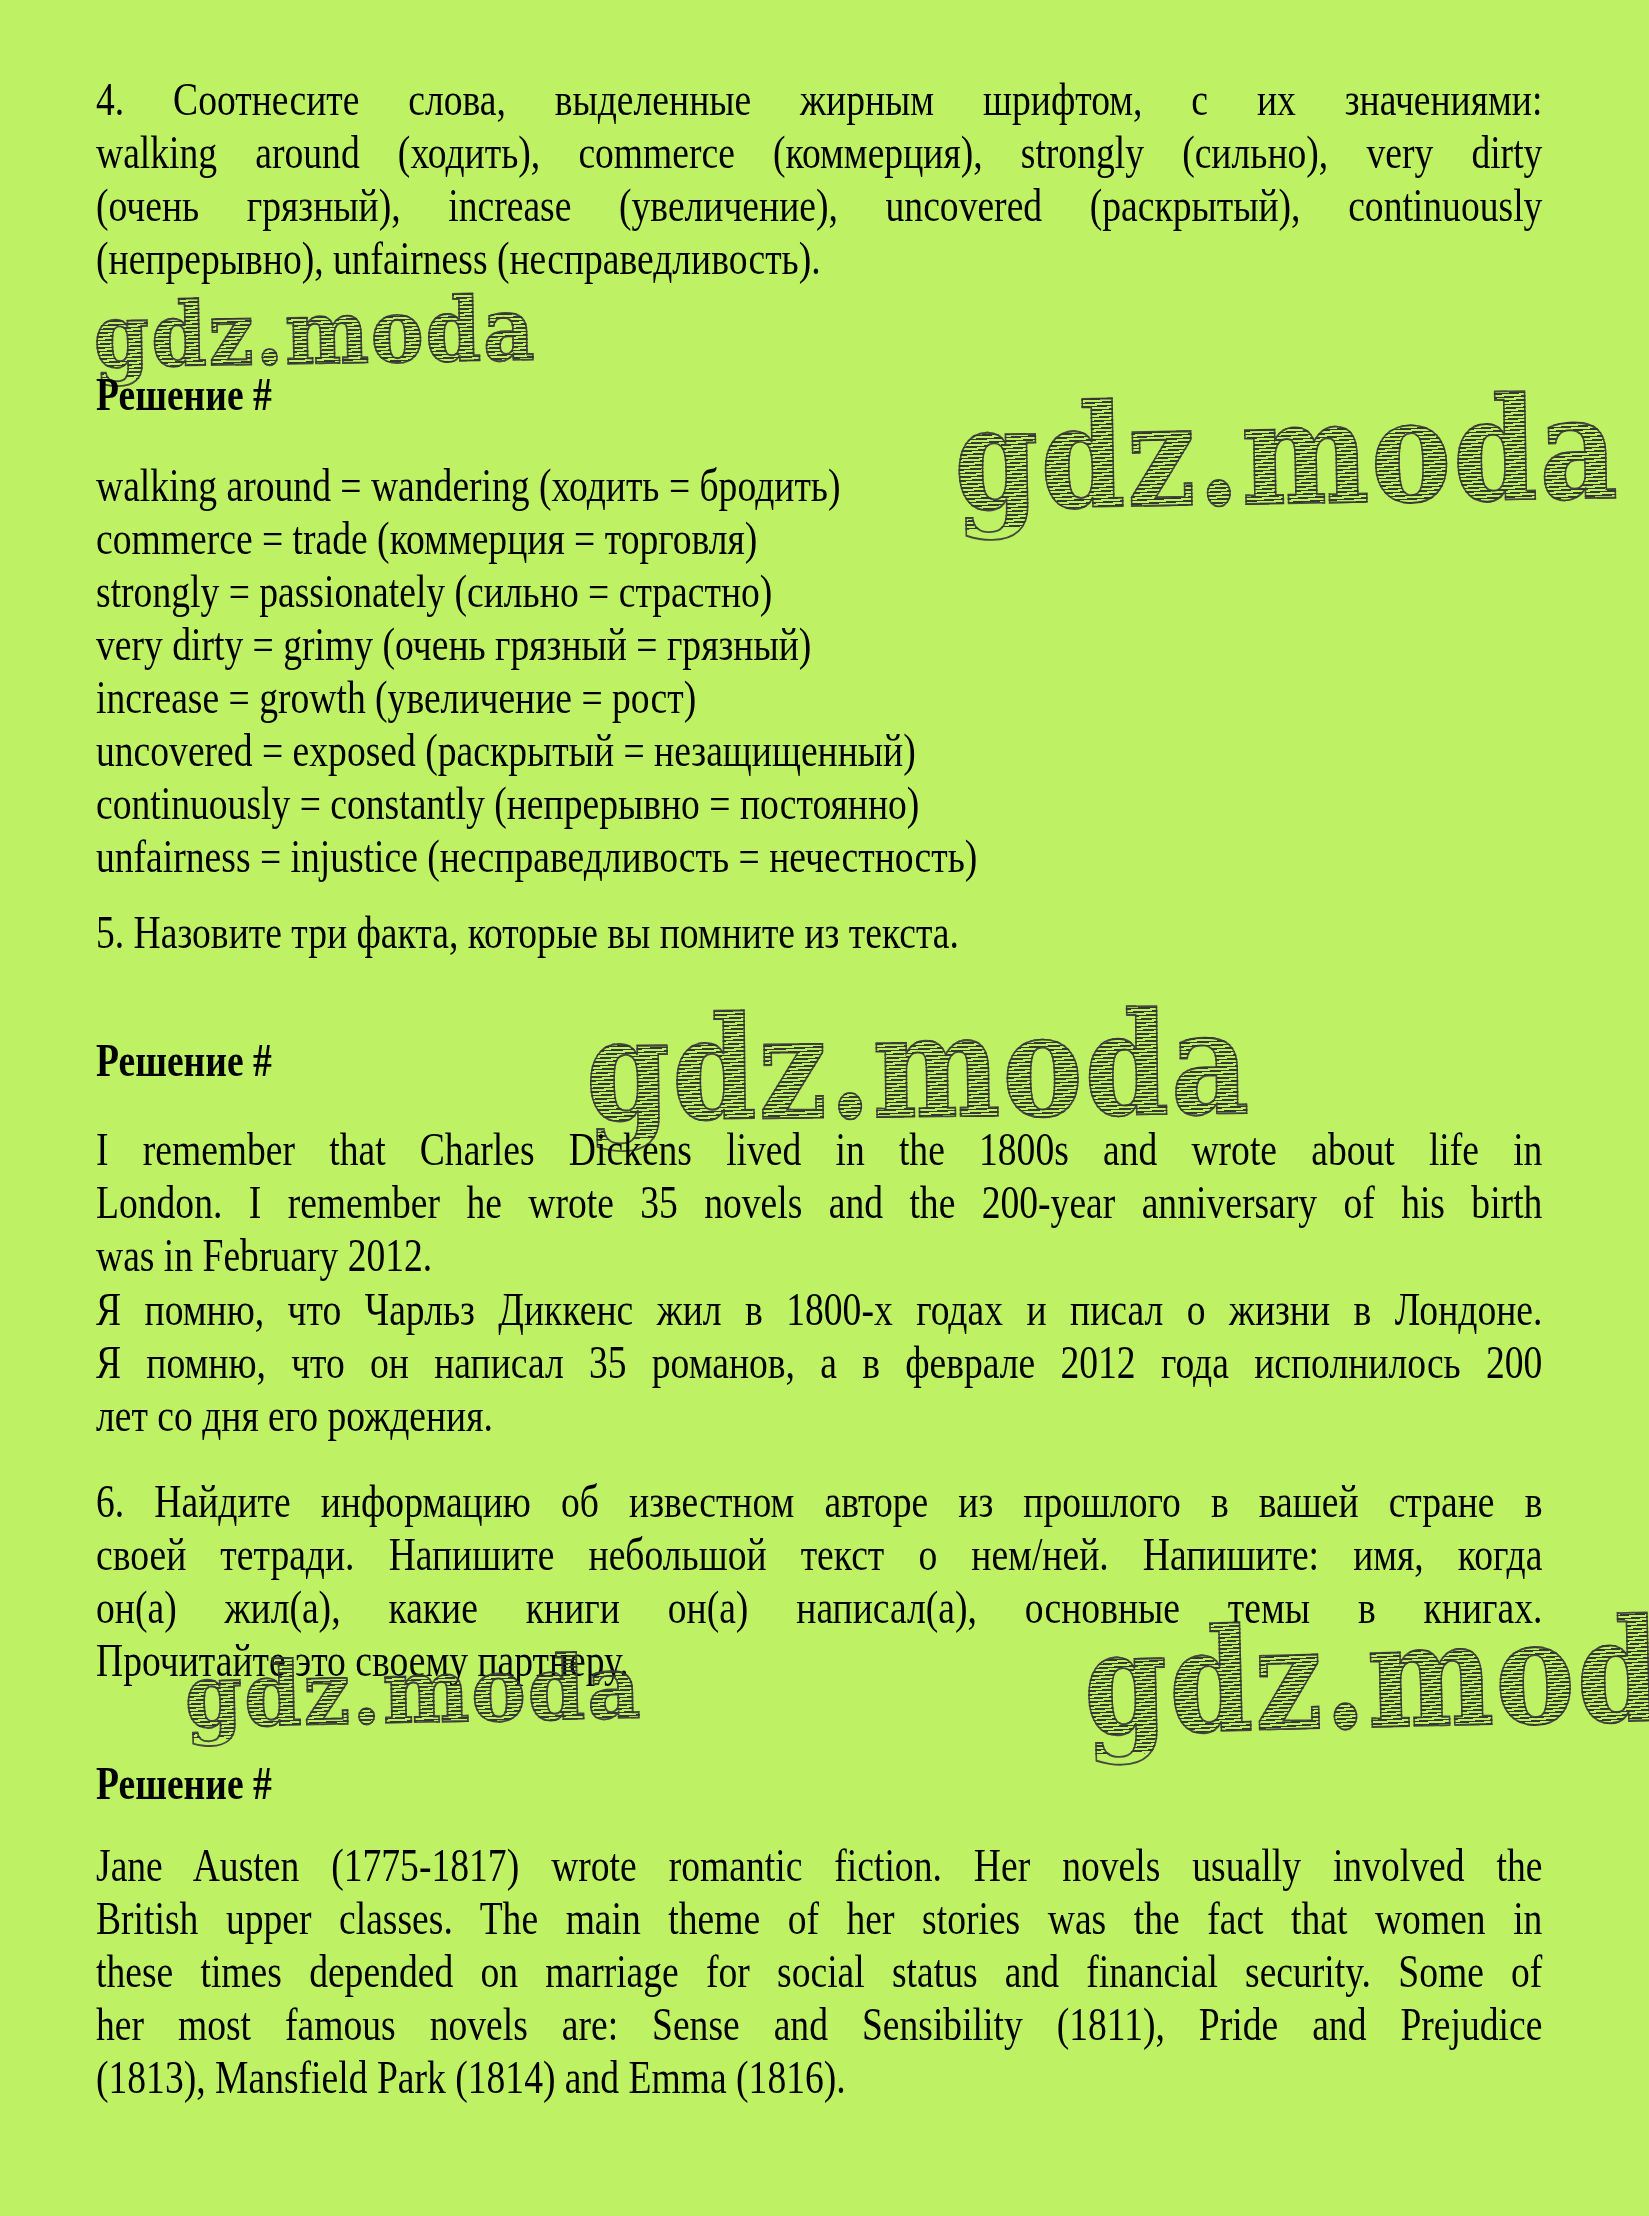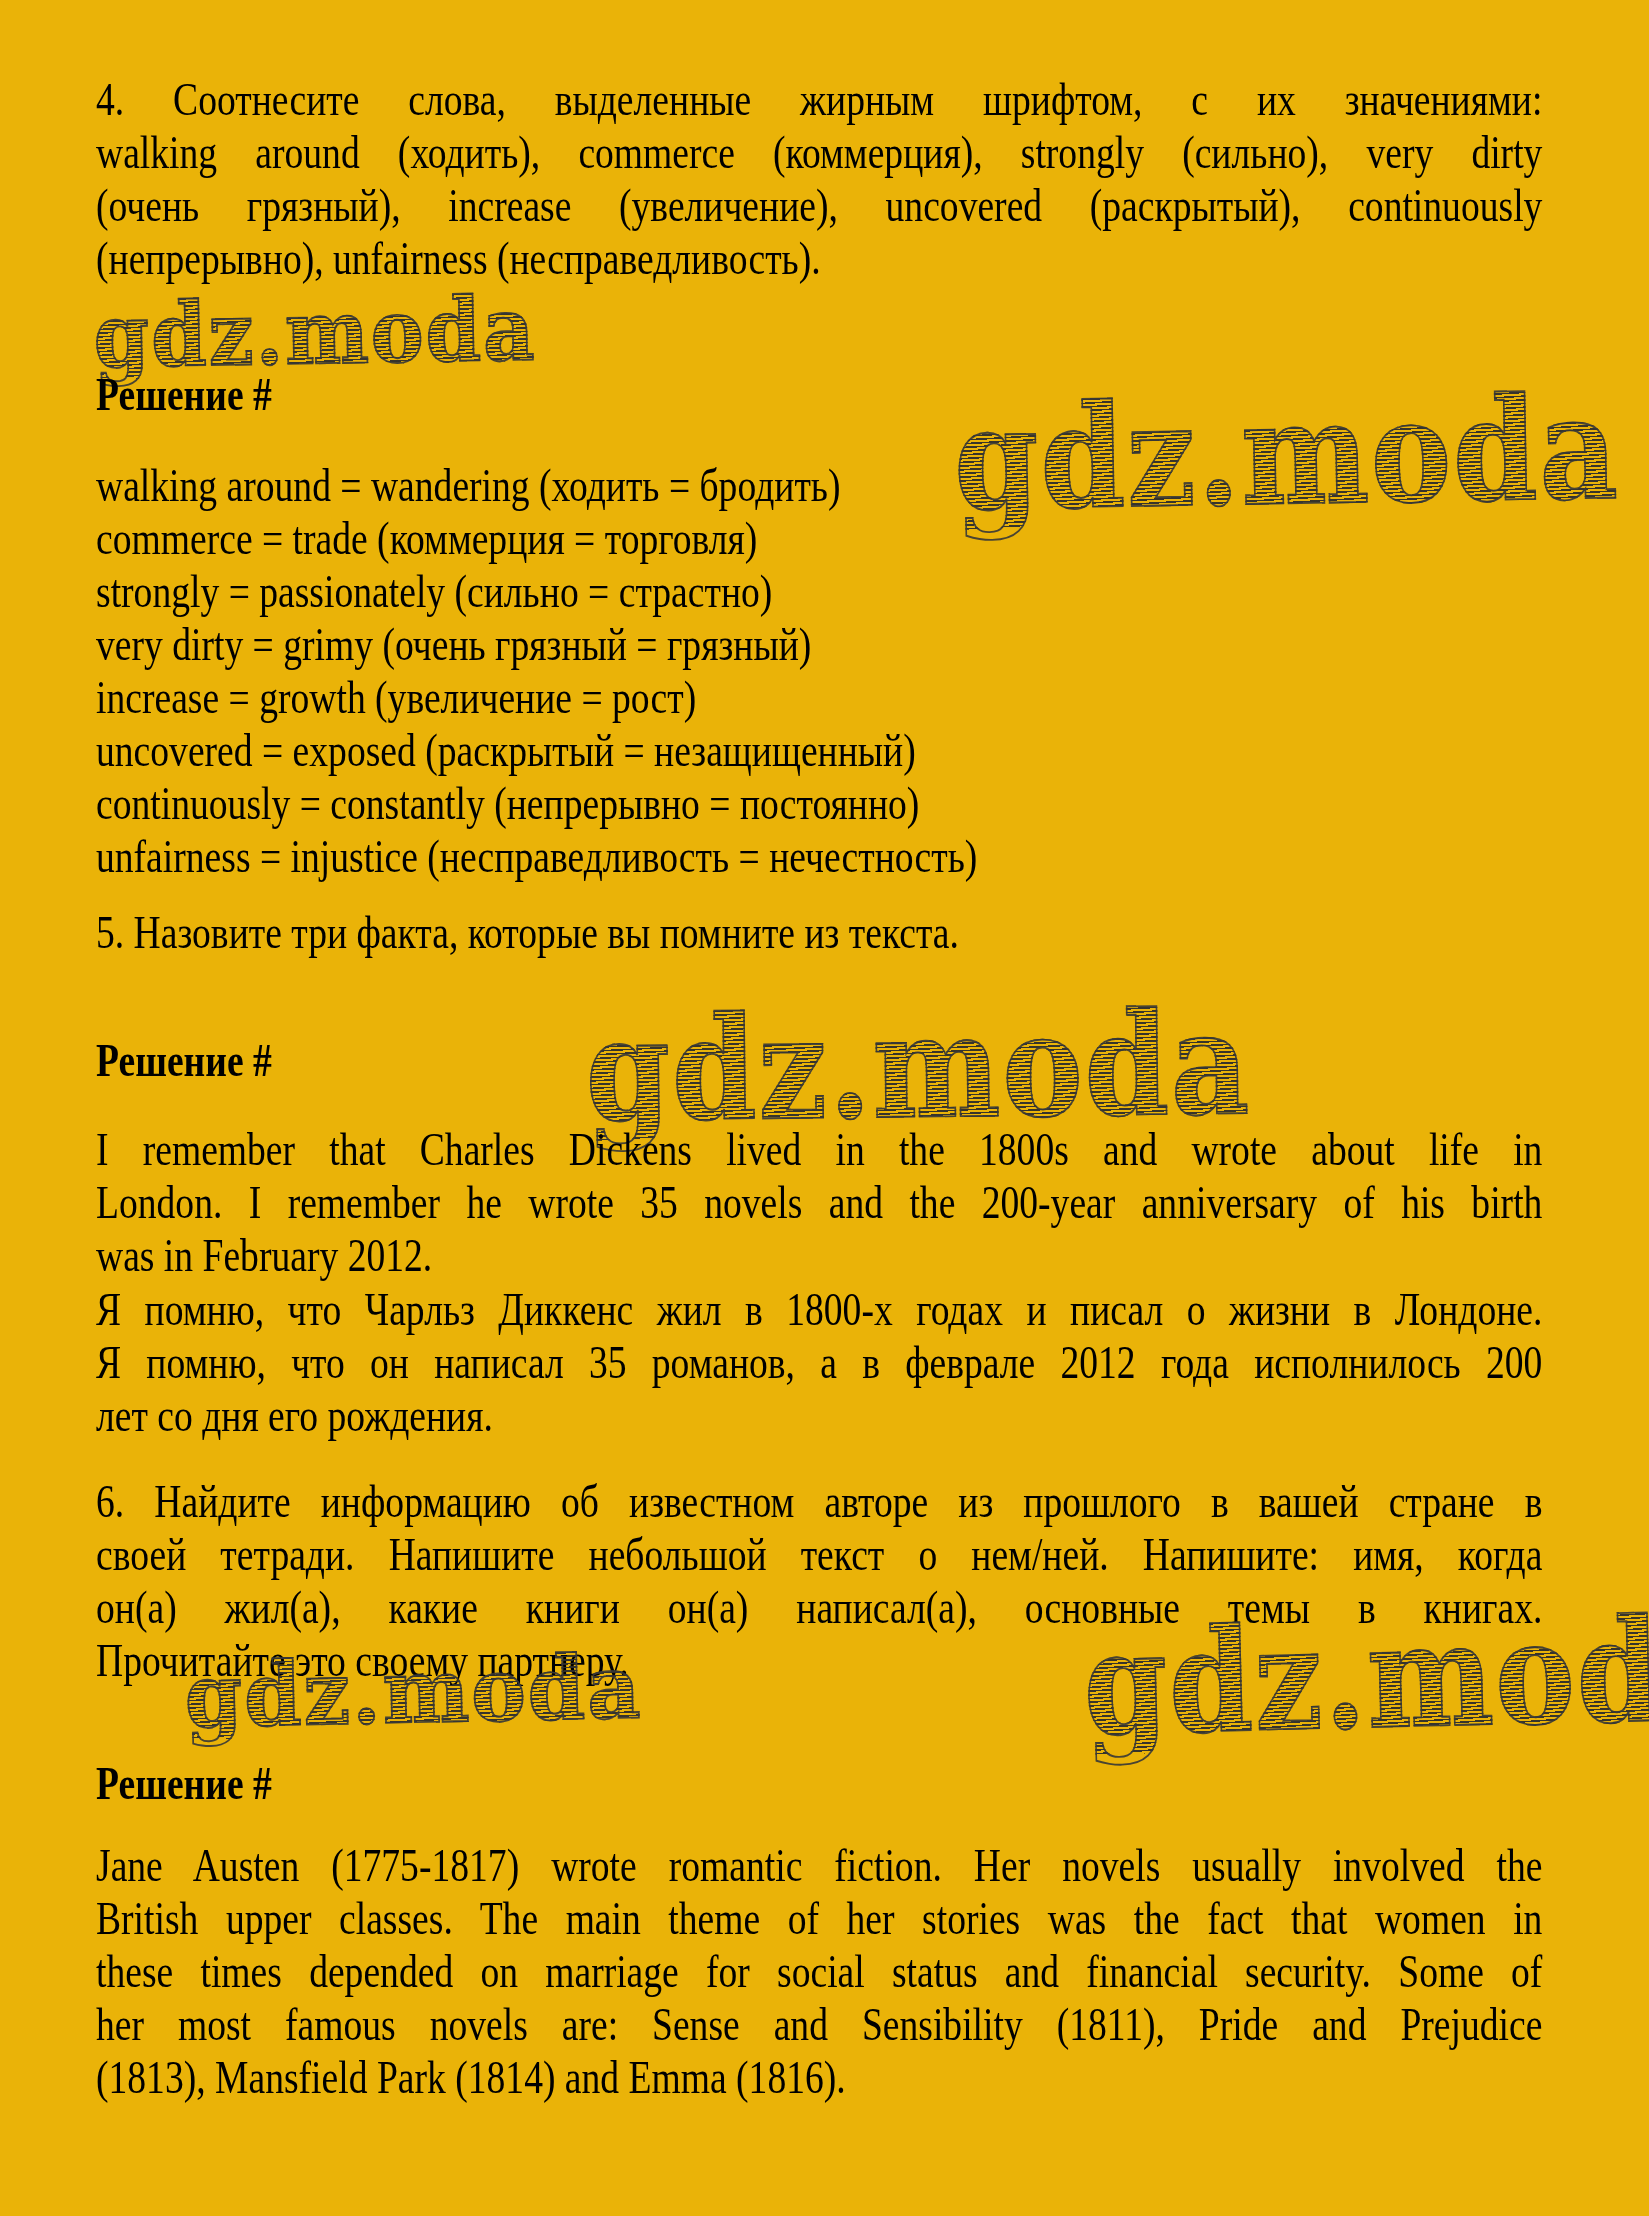--- a/index.html
+++ b/index.html
@@ -1,20 +1,20 @@
 <!DOCTYPE html>
 <html style="font-size:12px"><head>
 <meta charset="utf-8">
 <style>
   html, body { margin: 0; padding: 0; background: #e8e8e8; }
   .page {
     position: relative;
     width: 1649px;
     height: 2216px;
-    background: #eab308;
+    background: #bef264;
     font-family: "Liberation Serif", "DejaVu Serif", serif;
     color: #000000;
     overflow: hidden;
   }
   .block {
     position: absolute;
     left: 96px;
     width: 1808px;              
     transform: scaleX(0.8);    
     transform-origin: 0 0;

